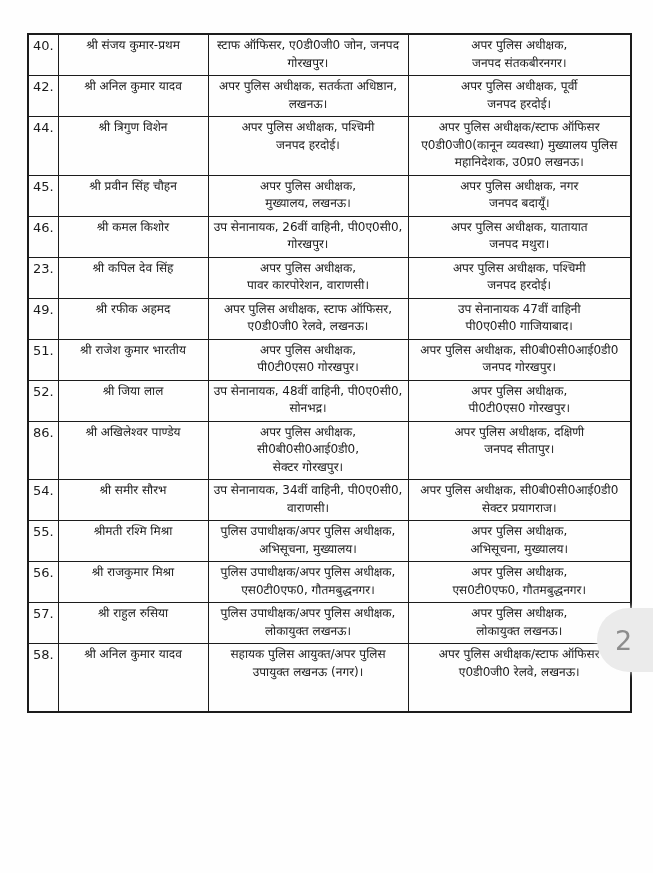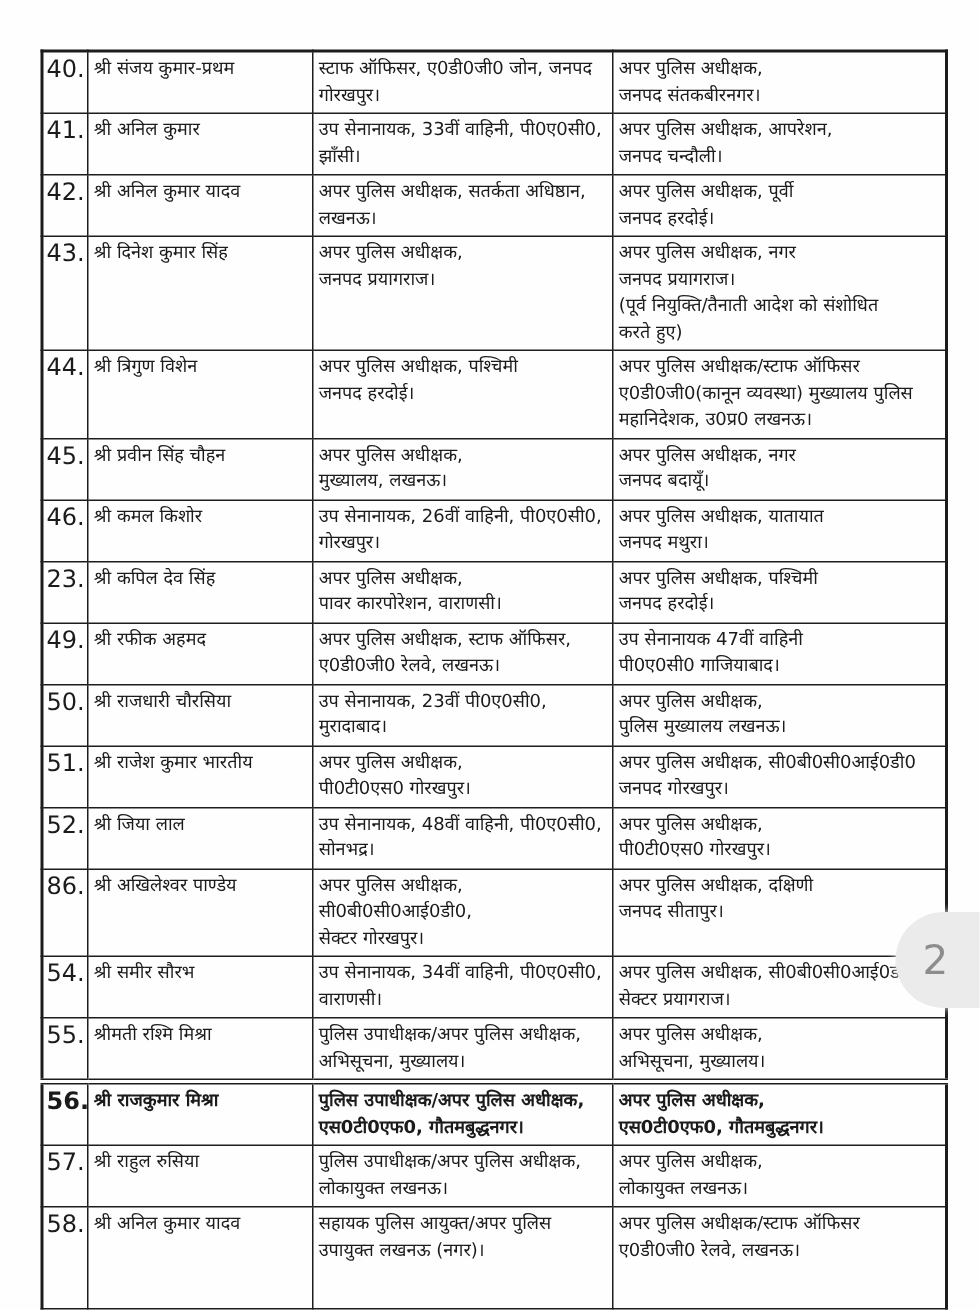--- a/index.html
+++ b/index.html
@@ -31,25 +31,25 @@
     border:1.5px solid #1c1c1c;
     vertical-align:top;
     font-size:12px;
     line-height:17.5px;
     padding:2px 4px 3px;
     white-space:pre-line;
     overflow:hidden;
   }
   td.sno{
     text-align:center;
-    font-size:16px;
+    font-size:13px;
     white-space:nowrap;
     padding-left:2px;padding-right:2px;
   }
-  td.name,td.from,td.to{font-weight:500;margin-top:41px;}
+  td.name,td.from,td.to{text-align:center;font-weight:500;margin-top:41px;}
   
   tr:nth-child(16) td{border-top:4px double #1c1c1c;font-weight:bold;}
   
   tr:last-child td{padding-bottom:30px;}
   .page-badge{
     position:absolute;
     left:597px;top:608px;
     width:80px;height:64px;
     background:#ebebeb;
     border-radius:32px 0 0 32px;
@@ -80,44 +80,26 @@
   <tbody>
       <tr>
     <td class="sno">40.</td>
     <td class="name">श्री संजय कुमार-प्रथम</td>
     <td class="from">स्टाफ ऑफिसर, ए0डी0जी0 जोन, जनपद
 गोरखपुर।</td>
     <td class="to">अपर पुलिस अधीक्षक,
 जनपद संतकबीरनगर।</td>
   </tr>
       <tr>
-    <td class="sno">41.</td>
-    <td class="name">श्री अनिल कुमार</td>
-    <td class="from">उप सेनानायक, 33वीं वाहिनी, पी0ए0सी0,
-झाँसी।</td>
-    <td class="to">अपर पुलिस अधीक्षक, आपरेशन,
-जनपद चन्दौली।</td>
-  </tr>
-      <tr>
     <td class="sno">42.</td>
     <td class="name">श्री अनिल कुमार यादव</td>
     <td class="from">अपर पुलिस अधीक्षक, सतर्कता अधिष्ठान,
 लखनऊ।</td>
     <td class="to">अपर पुलिस अधीक्षक, पूर्वी
 जनपद हरदोई।</td>
-  </tr>
-      <tr>
-    <td class="sno">43.</td>
-    <td class="name">श्री दिनेश कुमार सिंह</td>
-    <td class="from">अपर पुलिस अधीक्षक,
-जनपद प्रयागराज।</td>
-    <td class="to">अपर पुलिस अधीक्षक, नगर
-जनपद प्रयागराज।
-(पूर्व नियुक्ति/तैनाती आदेश को संशोधित
-करते हुए)</td>
   </tr>
       <tr>
     <td class="sno">44.</td>
     <td class="name">श्री त्रिगुण विशेन</td>
     <td class="from">अपर पुलिस अधीक्षक, पश्चिमी
 जनपद हरदोई।</td>
     <td class="to">अपर पुलिस अधीक्षक/स्टाफ ऑफिसर
 ए0डी0जी0(कानून व्यवस्था) मुख्यालय पुलिस
 महानिदेशक, उ0प्र0 लखनऊ।</td>
   </tr>
@@ -147,28 +129,20 @@
   </tr>
       <tr>
     <td class="sno">49.</td>
     <td class="name">श्री रफीक अहमद</td>
     <td class="from">अपर पुलिस अधीक्षक, स्टाफ ऑफिसर,
 ए0डी0जी0 रेलवे, लखनऊ।</td>
     <td class="to">उप सेनानायक 47वीं वाहिनी
 पी0ए0सी0 गाजियाबाद।</td>
   </tr>
       <tr>
-    <td class="sno">50.</td>
-    <td class="name">श्री राजधारी चौरसिया</td>
-    <td class="from">उप सेनानायक, 23वीं पी0ए0सी0,
-मुरादाबाद।</td>
-    <td class="to">अपर पुलिस अधीक्षक,
-पुलिस मुख्यालय लखनऊ।</td>
-  </tr>
-      <tr>
     <td class="sno">51.</td>
     <td class="name">श्री राजेश कुमार भारतीय</td>
     <td class="from">अपर पुलिस अधीक्षक,
 पी0टी0एस0 गोरखपुर।</td>
     <td class="to">अपर पुलिस अधीक्षक, सी0बी0सी0आई0डी0
 जनपद गोरखपुर।</td>
   </tr>
       <tr>
     <td class="sno">52.</td>
     <td class="name">श्री जिया लाल</td>

